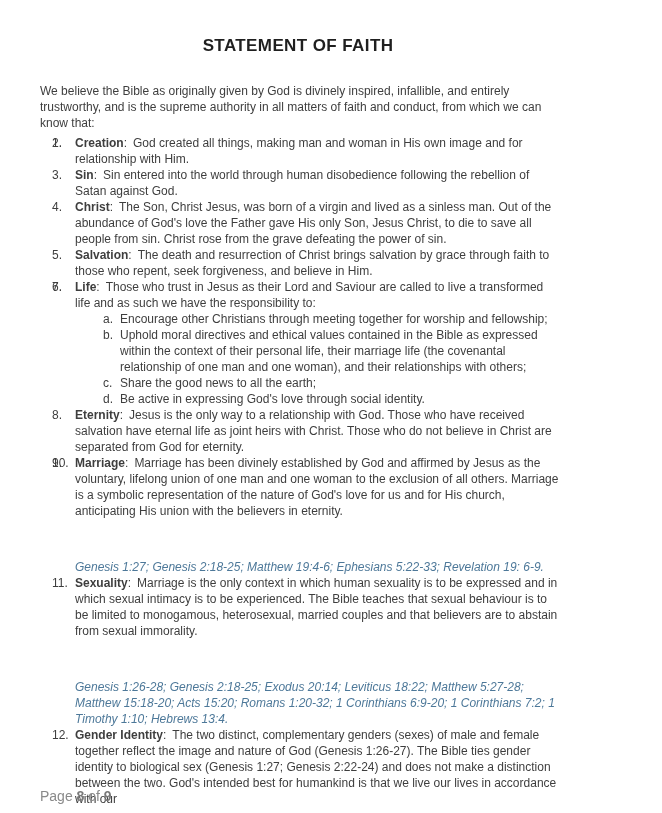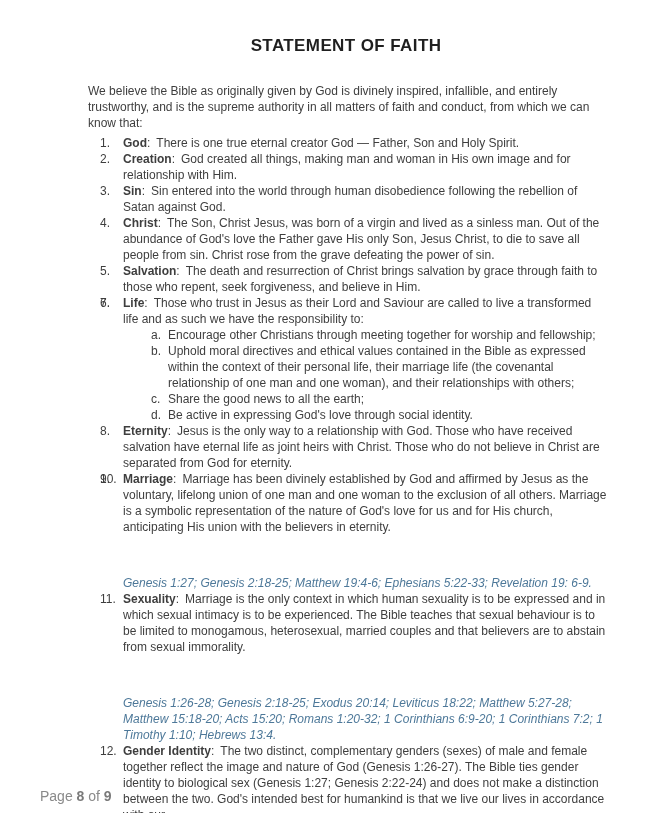--- a/index.html
+++ b/index.html
@@ -3,21 +3,20 @@
 <meta charset="utf-8">
 <style>
   html,body { margin:0; padding:0; background:#ffffff; }
   .page {
     position:relative;
     width:596px; height:813px;
     background:#ffffff;
     overflow:hidden;
     font-family:"Liberation Sans", sans-serif;
     color:#3e3e3e;
-    padding-left:48px;
   }
   .title {
     margin:36px 0 0 0;
     text-align:center;
     font-size:17px;
     font-weight:bold;
     letter-spacing:0.4px;
     color:#1f1f1f;
   }
   .intro {
@@ -55,21 +54,20 @@
 </style>
 </head>
 <body>
 
 <div class="page">
   <h1 class="title">STATEMENT OF FAITH</h1>
   <p class="intro">We believe the Bible as originally given by God is divinely inspired, infallible, and entirely trustworthy, and is the supreme authority in all matters of faith and conduct, from which we can know that:</p>
   <div class="faith-list" id="faith-list">
       <div class="li">
         <span class="num">1.</span>
-        <div class="body"><span class="head"><span class="term">God</span><span class="colon">:</span><span class="text">There is one true eternal creator God — Father, Son and Holy Spirit.</span></span></div>
       </div>
       <div class="li">
         <span class="num">2.</span>
         <div class="body"><span class="head"><span class="term">Creation</span><span class="colon">:</span><span class="text">God created all things, making man and woman in His own image and for relationship with Him.</span></span></div>
       </div>
       <div class="li">
         <span class="num">3.</span>
         <div class="body"><span class="head"><span class="term">Sin</span><span class="colon">:</span><span class="text">Sin entered into the world through human disobedience following the rebellion of Satan against God.</span></span></div>
       </div>
       <div class="li">

